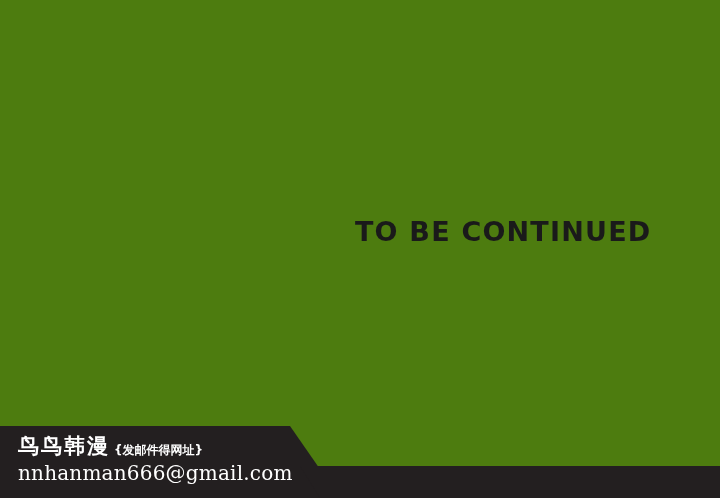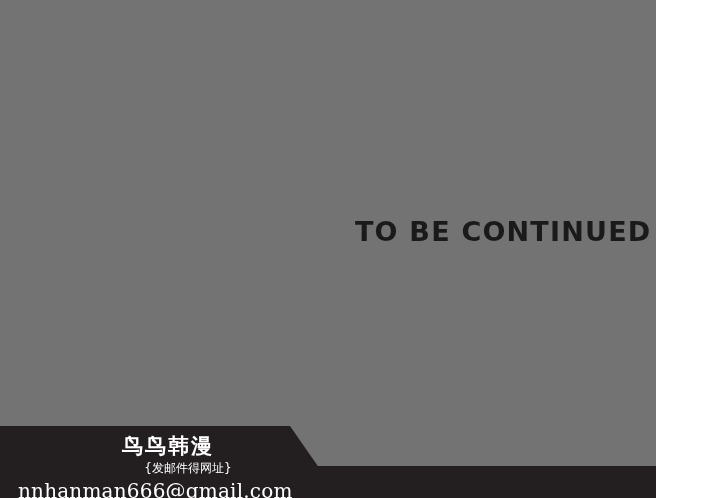--- a/index.html
+++ b/index.html
@@ -2,23 +2,23 @@
 <html><head>
 <meta charset="utf-8">
 <style>
   html, body {
     margin: 0;
     padding: 0;
     background: #ffffff;
   }
   #page {
     position: relative;
-    width: 656px;
+    width: 720px;
     height: 498px;
-    background: #737373;
+    background: #4d7c0f;
     overflow: hidden;
     font-family: "Liberation Sans", sans-serif;
   }
   #to-be-continued {
     position: absolute;
     left: 355px;
     top: 218px;
     font-family: "DejaVu Sans", sans-serif;
     font-size: 27px;
     font-weight: 700;
@@ -45,40 +45,38 @@
   }
   #banner-text {
     position: absolute;
     left: 18px;
     top: 8px;
     width: 300px;
     color: #ffffff;
   }
   #brand-line {
     display: flex;
-    align-items: center;
+    align-items: flex-end;
     gap: 4px;
     white-space: nowrap;
-    flex-direction: column;
   }
   #brand-name {
     font-family: "DejaVu Sans", sans-serif;
     font-size: 21px;
     font-weight: 700;
     letter-spacing: 2px;
     color: #ffffff;
     line-height: 1.15;
   }
   #brand-tag {
     font-family: "DejaVu Sans", sans-serif;
     font-size: 12px;
-    font-weight: 400;
+    font-weight: 700;
     color: #ffffff;
     line-height: 1.15;
-    margin-left: 40px;
   }
   #brand-email {
     margin-top: 3px;
     font-family: "DejaVu Serif", serif;
     font-size: 20px;
     color: #ffffff;
     letter-spacing: 0.2px;
     white-space: nowrap;
   }
 </style>

